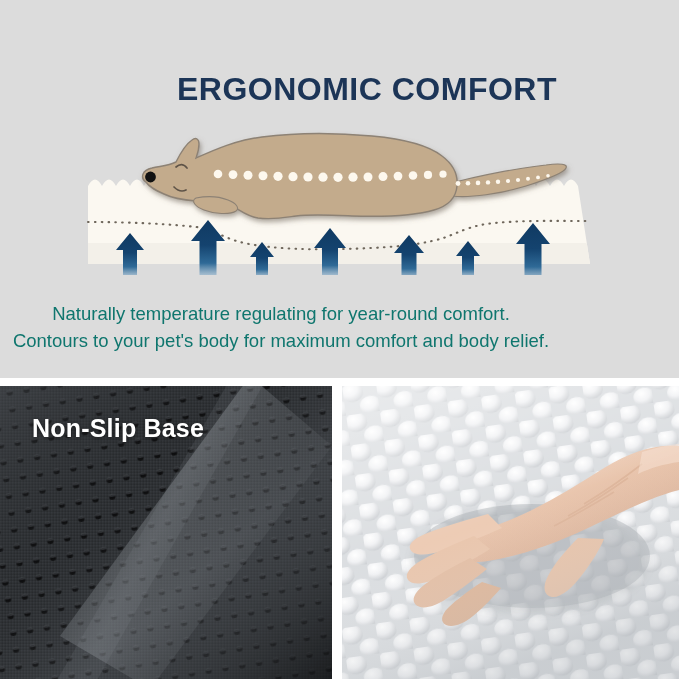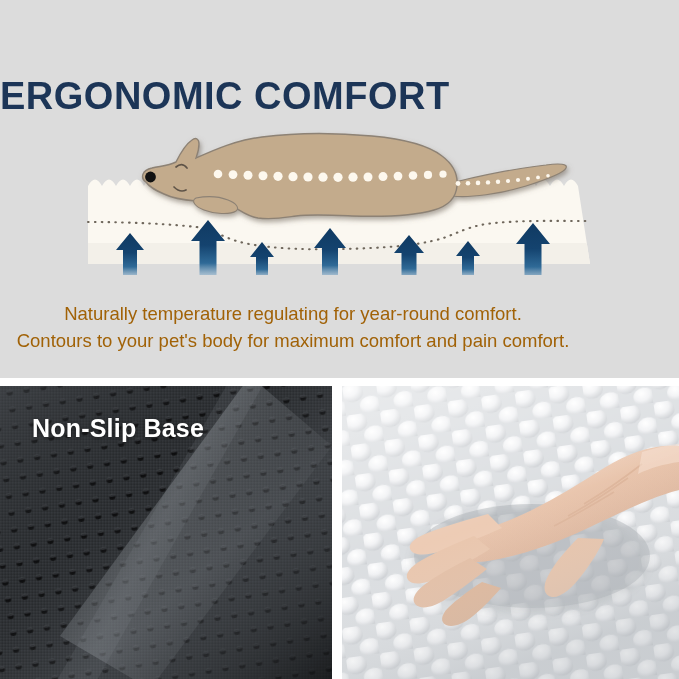--- a/index.html
+++ b/index.html
@@ -25,45 +25,45 @@
     width: 679px;
     height: 378px;
     background: #dcdcdc;
     overflow: hidden;
   }
 
   #hero-title {
     position: absolute;
     left: 0; top: 50px;
     width: 557px;
-    text-align: left;
+    text-align: right;
     font-family: "Liberation Sans", sans-serif;
     font-weight: bold;
-    font-size: 38px;
+    font-size: 32px;
     letter-spacing: 0.5px;
     color: #1c3557;
     white-space: nowrap;
   }
 
   
   #diagram {
     position: absolute;
     left: 0; top: 110px;
     width: 679px;
     height: 165px;
   }
   #diagram svg { display: block; }
 
   
   #hero-copy {
     position: absolute;
-    left: 12px; top: 300px;
+    left: 0; top: 300px;
     width: 562px;
     text-align: center;
-    color: #a16207;
+    color: #0f766e;
     font-family: "Liberation Sans", sans-serif;
     font-size: 18.5px;
     line-height: 27px;
   }
   #hero-copy .copy-line { display: block; white-space: nowrap; }
 
   
   .panel {
     position: absolute;
     top: 386px;
@@ -228,21 +228,21 @@
           <circle cx="518" cy="70.0" r="2.1"></circle>
           <circle cx="528" cy="68.8" r="2.0"></circle>
           <circle cx="538" cy="67.4" r="1.9"></circle>
           <circle cx="548" cy="65.8" r="1.8"></circle>
         </g>
       </svg>
     </div>
 
     <div id="hero-copy">
       <span class="copy-line">Naturally temperature regulating for year-round comfort.</span>
-      <span class="copy-line">Contours to your pet's body for maximum comfort and pain comfort.</span>
+      <span class="copy-line">Contours to your pet's body for maximum comfort and body relief.</span>
     </div>
   </section>
 
   <section class="panel" id="panel-left">
     <div class="tex">
       <svg viewBox="0 0 332 293" preserveAspectRatio="xMidYMid slice" xmlns="http://www.w3.org/2000/svg">
         <defs>
           <pattern id="weave" width="3" height="3" patternUnits="userSpaceOnUse">
             <rect width="3" height="3" fill="#34373b"></rect>
             <rect width="1.5" height="1.5" fill="#3d4145"></rect>

